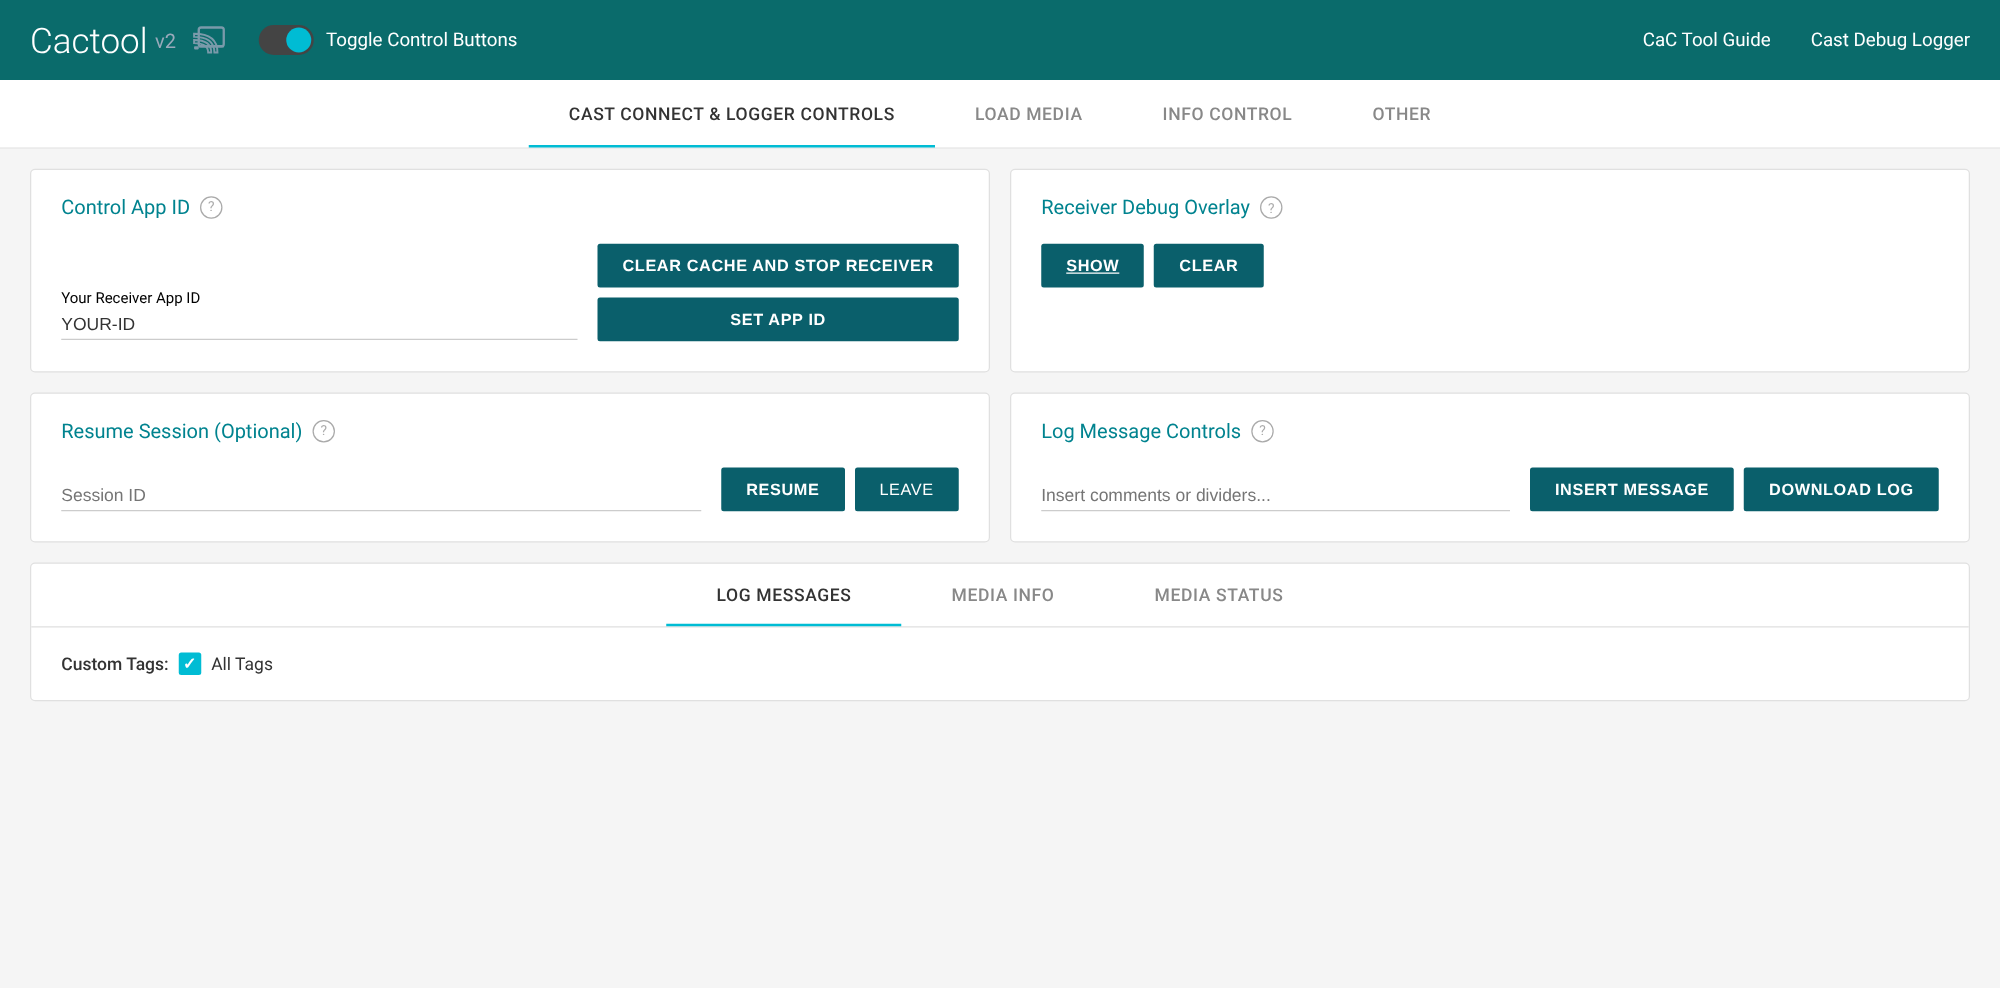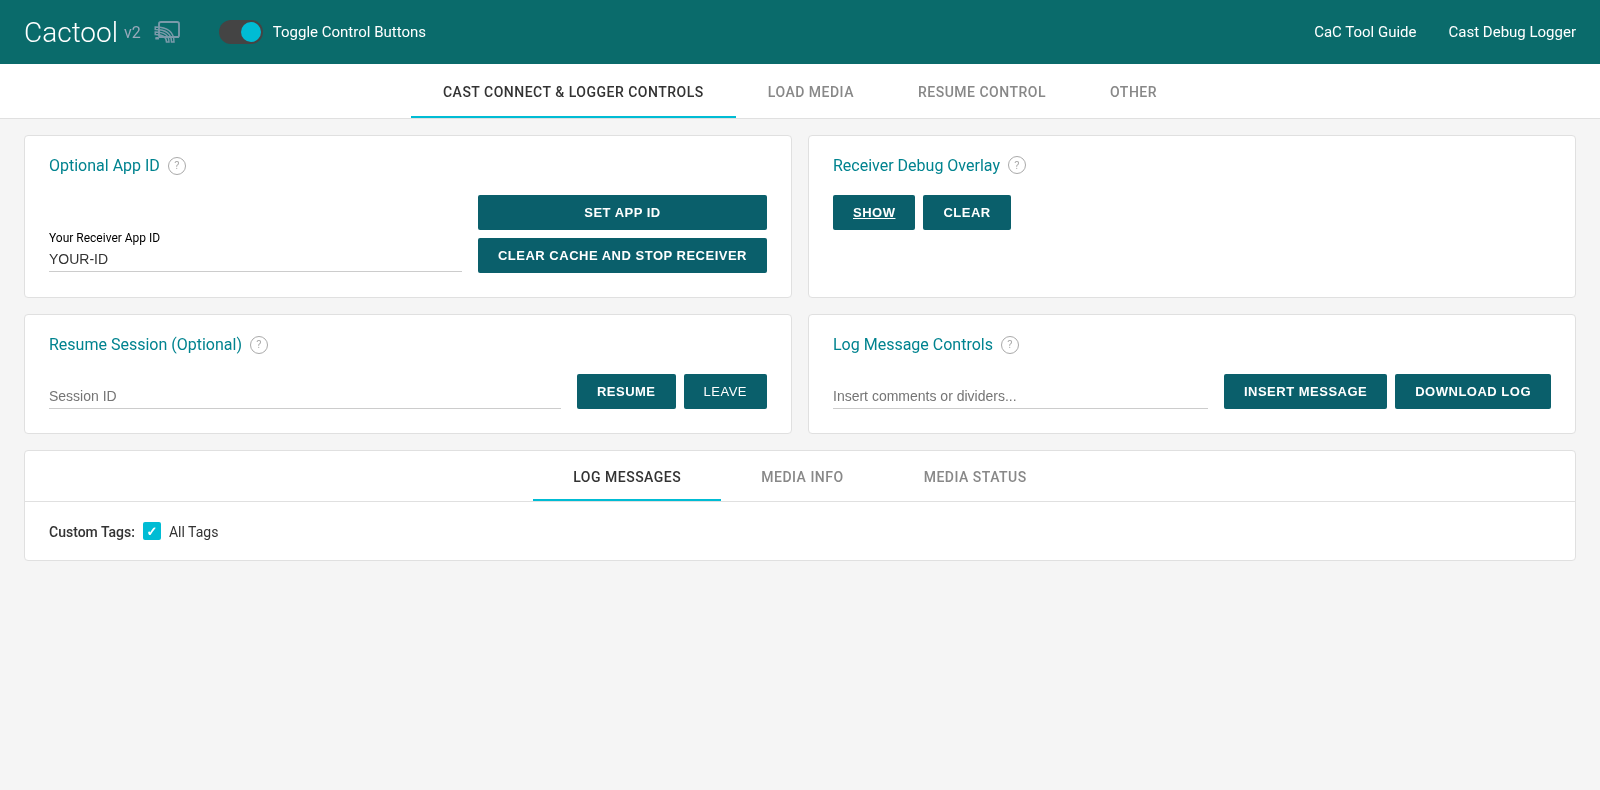--- a/index.html
+++ b/index.html
@@ -8,21 +8,21 @@
     
     .cast-svg {
       width: 36px;
       height: 30px;
       fill: #7a9aaa;
     }
   </style>
 </head>
 <body>
 
-<header style="background:#0a6b6b; display:flex; align-items:center; padding:0 24px; height:64px; gap:24px;">
+<header style="background:#0a6b6b; display:flex; align-items:center; padding:0 24px; height:64px; gap:12px;">
   <div style="display:flex; align-items:center; gap:6px;">
     <span style="color:white; font-size:28px; font-weight:300;">Cactool</span>
     <span style="color:#9ab; font-size:16px; margin-right:4px;">v2</span>
     <svg class="cast-svg" viewBox="0 0 24 24" xmlns="http://www.w3.org/2000/svg" style="width:36px; height:30px;">
       <rect x="1" y="16" width="3" height="2" rx="0.5" fill="#7a9aaa"></rect>
       <path d="M1 12 Q12 12 12 20 L10 20 Q10 14 1 14 Z" fill="none" stroke="#7a9aaa" stroke-width="1.2"></path>
       <path d="M1 8 Q16 8 16 20 L14 20 Q14 10 1 10 Z" fill="none" stroke="#7a9aaa" stroke-width="1.2"></path>
       <rect x="4" y="4" width="16" height="12" rx="1.5" fill="none" stroke="#7a9aaa" stroke-width="1.5"></rect>
       <path d="M4 16 L20 16 L20 16" stroke="#7a9aaa" stroke-width="1.5"></path>
     </svg>
@@ -39,47 +39,47 @@
 
   <nav style="display:flex; gap:32px;">
     <a style="color:white; font-size:15px; cursor:pointer; text-decoration:none;">CaC Tool Guide</a>
     <a style="color:white; font-size:15px; cursor:pointer; text-decoration:none;">Cast Debug Logger</a>
   </nav>
 </header>
 
 <div style="background:white; display:flex; justify-content:center; border-bottom:1px solid #e0e0e0; padding-top:4px;">
   <div style="padding:16px 32px; font-size:14px; letter-spacing:0.5px; color:#333; cursor:pointer; border-bottom:2px solid #00bcd4; font-weight:500;">CAST CONNECT &amp; LOGGER CONTROLS</div>
   <div style="padding:16px 32px; font-size:14px; letter-spacing:0.5px; color:#888; cursor:pointer; border-bottom:2px solid transparent; font-weight:500;">LOAD MEDIA</div>
-  <div style="padding:16px 32px; font-size:14px; letter-spacing:0.5px; color:#888; cursor:pointer; border-bottom:2px solid transparent; font-weight:500;">RESUME CONTROL</div>
+  <div style="padding:16px 32px; font-size:14px; letter-spacing:0.5px; color:#888; cursor:pointer; border-bottom:2px solid transparent; font-weight:500;">INFO CONTROL</div>
   <div style="padding:16px 32px; font-size:14px; letter-spacing:0.5px; color:#888; cursor:pointer; border-bottom:2px solid transparent; font-weight:500;">OTHER</div>
 </div>
 
 <div style="background:#f5f5f5; padding:16px 24px;">
 
   <div style="display:grid; grid-template-columns:1fr 1fr; gap:16px; margin-bottom:16px;">
 
     <div style="background:white; border:1px solid #e0e0e0; border-radius:4px; padding:20px 24px 24px 24px;">
       <div style="color:#00838f; font-size:16px; font-weight:400; display:flex; align-items:center; gap:8px; margin-bottom:20px;">
-        <span>Optional App ID</span>
+        <span>Control App ID</span>
         <span style="color:#aaa; font-size:11px; cursor:pointer; border:1px solid #aaa; border-radius:50%; width:18px; height:18px; display:inline-flex; align-items:center; justify-content:center;">?</span>
       </div>
       <div style="display:flex; align-items:flex-start; gap:16px;">
         <div style="flex:1;">
           <div style="color:#000000; font-size:12px; margin-bottom:2px;margin-top:36px;">Your Receiver App ID</div>
           <input type="text" style="width: 100%; border-top: none; border-right: none; border-left: none; border-image: initial; border-bottom: 1px solid rgb(204, 204, 204); outline: none; font-size: 14px; padding: 4px 0px; color: rgb(51, 51, 51); background: transparent;" value="YOUR-ID">
         </div>
         <div style="display:flex; flex-direction:column; gap:8px; min-width:200px;">
+          <button style="background:#0a5f6b; color:white; border:none; padding:10px 20px; font-size:13px; font-weight:600; letter-spacing:0.5px; cursor:pointer; border-radius:2px; text-transform:uppercase; white-space:nowrap;">CLEAR CACHE AND STOP RECEIVER</button>
           <button style="background:#0a5f6b; color:white; border:none; padding:10px 20px; font-size:13px; font-weight:600; letter-spacing:0.5px; cursor:pointer; border-radius:2px; text-transform:uppercase; white-space:nowrap;">SET APP ID</button>
-          <button style="background:#0a5f6b; color:white; border:none; padding:10px 20px; font-size:13px; font-weight:600; letter-spacing:0.5px; cursor:pointer; border-radius:2px; text-transform:uppercase; white-space:nowrap;">CLEAR CACHE AND STOP RECEIVER</button>
         </div>
       </div>
     </div>
 
     <div style="background:white; border:1px solid #e0e0e0; border-radius:4px; padding:20px 24px 24px 24px;">
-      <div style="color:#00838f; font-size:16px; font-weight:400; display:flex; align-items:flex-start; gap:8px; margin-bottom:20px;">
+      <div style="color:#00838f; font-size:16px; font-weight:400; display:flex; align-items:flex-end; gap:8px; margin-bottom:20px;">
         <span>Receiver Debug Overlay</span>
         <span style="color:#aaa; font-size:11px; cursor:pointer; border:1px solid #aaa; border-radius:50%; width:18px; height:18px; display:inline-flex; align-items:center; justify-content:center;">?</span>
       </div>
       <div style="display:flex; gap:8px;">
         <button style="background:#0a5f6b; color:white; border:none; padding:10px 20px; font-size:13px; font-weight:600; letter-spacing:0.5px; cursor:pointer; border-radius:2px; text-transform:uppercase;text-decoration:underline;">SHOW</button>
         <button style="background:#0a5f6b; color:white; border:none; padding:10px 20px; font-size:13px; font-weight:600; letter-spacing:0.5px; cursor:pointer; border-radius:2px; text-transform:uppercase;">CLEAR</button>
       </div>
     </div>
 
     <div style="background:white; border:1px solid #e0e0e0; border-radius:4px; padding:20px 24px 24px 24px;">

